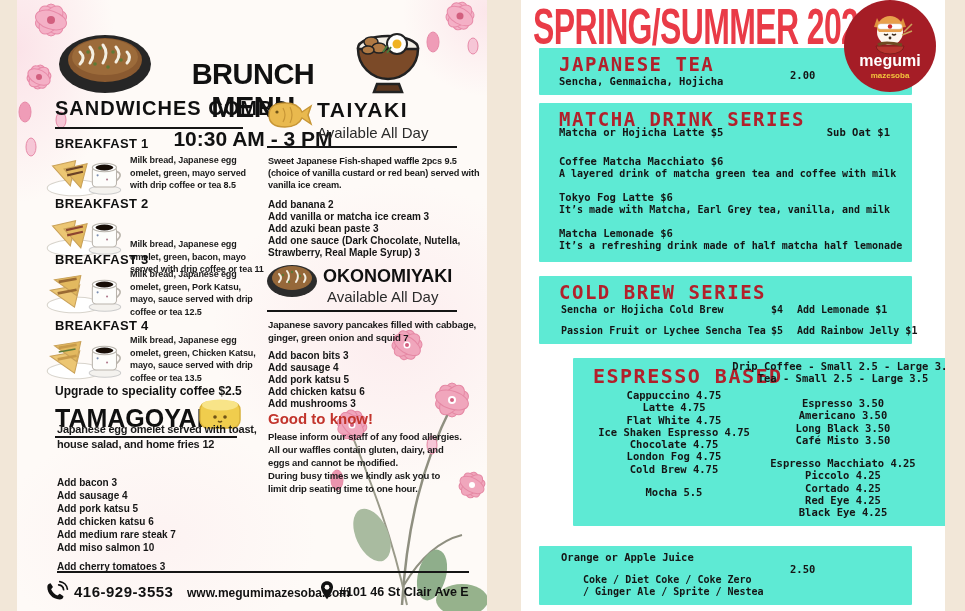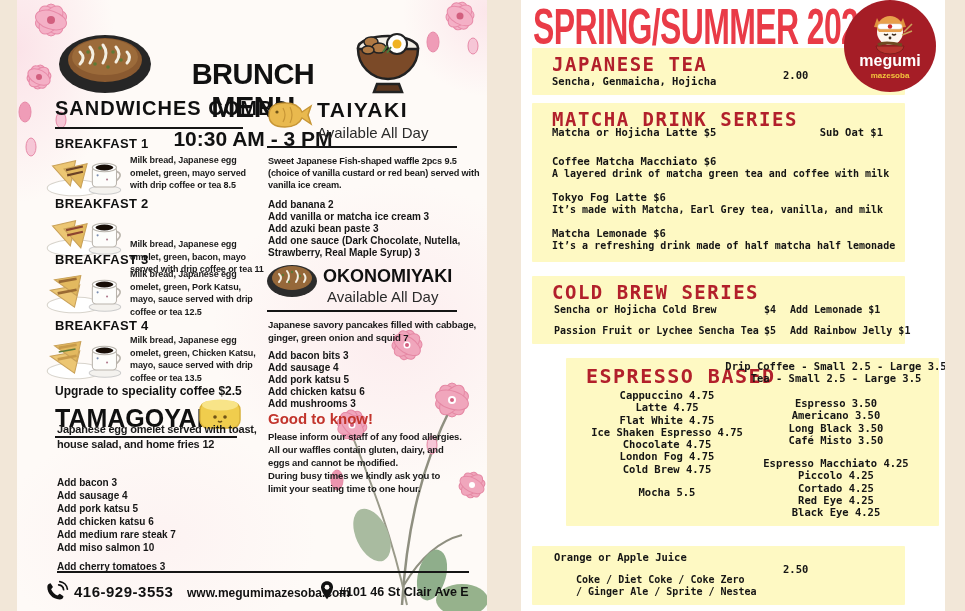--- a/index.html
+++ b/index.html
@@ -24,21 +24,21 @@
   .bf-desc{left:113px;width:134px;font-size:9px;font-weight:700;color:#1a1a1a;line-height:1.4;letter-spacing:-0.1px;}
   .body-line{font-size:10px;font-weight:700;color:#161616;white-space:nowrap;line-height:11.4px;}
   .small-line{font-size:9.2px;font-weight:700;color:#1a1a1a;white-space:nowrap;line-height:12.4px;letter-spacing:-0.15px;}
   .sub-avail{font-size:15px;font-weight:400;color:#2b2b2b;white-space:nowrap;}
   .gtk-title{font-size:15px;font-weight:800;color:#c2342c;white-space:nowrap;}
   .foot-txt{font-weight:800;color:#111;white-space:nowrap;}
   
   .page-r{position:absolute;left:521px;top:0;width:424px;height:611px;background:#ffffff;overflow:hidden;}
   .page-r *{position:absolute;}
   .season-title{left:12px;top:2px;font-size:50px;font-weight:900;color:#e93b47;letter-spacing:-1px;white-space:nowrap;transform:scale(0.64,1.0);transform-origin:0 0;line-height:1;}
-  .pinkbox{left:11px;width:373px;background:#fef9c3;border-radius:1px;}
+  .pinkbox{left:18px;width:373px;background:#5eead4;border-radius:1px;}
   .pinkbox *{position:absolute;}
   .box-title{font-family:"DejaVu Sans Mono",monospace;font-weight:800;color:#b2202b;letter-spacing:1.5px;white-space:nowrap;font-size:19px;}
   .m-name{font-family:"DejaVu Sans Mono",monospace;font-size:10.5px;font-weight:800;color:#151515;white-space:nowrap;}
   .m-desc{font-family:"DejaVu Sans Mono",monospace;font-size:10px;font-weight:700;color:#151515;white-space:nowrap;}
   .m-center{text-align:center;font-family:"DejaVu Sans Mono",monospace;font-size:10.5px;font-weight:800;color:#151515;}
   .m-center div{position:static;line-height:12.3px;white-space:nowrap;}
   .logo-circle{left:322px;top:0;width:94px;height:94px;z-index:3;}
 </style>
 </head>
 <body>
@@ -295,21 +295,21 @@
   <div class="body-line txt" style="left:251px;top:362px;">Add sausage 4</div>
   <div class="body-line txt" style="left:251px;top:374px;">Add pork katsu 5</div>
   <div class="body-line txt" style="left:251px;top:386px;">Add chicken katsu 6</div>
   <div class="body-line txt" style="left:251px;top:398px;">Add mushrooms 3</div>
 
   <div class="gtk-title txt" style="left:251px;top:410px;">Good to know!</div>
   <div class="small-line txt" style="left:251px;top:431px;font-size:9.5px;">Please inform our staff of any food allergies.</div>
   <div class="small-line txt" style="left:251px;top:444px;font-size:9.5px;">All our waffles contain gluten, dairy, and</div>
   <div class="small-line txt" style="left:251px;top:457px;font-size:9.5px;">eggs and cannot be modified.</div>
   <div class="small-line txt" style="left:251px;top:470px;font-size:9.5px;">During busy times we kindly ask you to</div>
-  <div class="small-line txt" style="left:251px;top:483px;font-size:9.5px;">limit your seating time to one hour.</div>
+  <div class="small-line txt" style="left:251px;top:483px;font-size:9.5px;">limit drip seating time to one hour.</div>
 
   <div class="rule txt" style="left:40px;top:571px;width:412px;"></div>
   <svg class="txt" style="left:26px;top:580px;" width="26" height="26" viewBox="0 0 24 24">
     <path d="M4 6.5 C4 4.5 5 3.2 7 3 l2.2 3.4 -1.7 2.2 c1.2 2.6 3.2 4.6 5.8 5.8 l2.2-1.7 3.4 2.2 c-0.2 2-1.5 3-3.5 3 C9 18 4 12.5 4 6.5 Z" fill="#111"></path>
     <path d="M14.5 4.5 a5 5 0 0 1 4.5 4.5 M15.5 1.5 a8 8 0 0 1 7 7" stroke="#111" stroke-width="1.6" fill="none" stroke-linecap="round"></path>
   </svg>
   <div class="foot-txt txt" style="left:57px;top:583px;font-size:15px;letter-spacing:0.5px;">416-929-3553</div>
   <div class="foot-txt txt" style="left:170px;top:586px;font-size:12px;">www.megumimazesoba.com</div>
   <svg class="txt" style="left:301px;top:578px;" width="18" height="26" viewBox="0 0 24 30">
     <path d="M12 2 C7.3 2 4 5.5 4 10 c0 6 8 16 8 16 s8-10 8-16 c0-4.5-3.3-8-8-8 z" fill="#111"></path>

